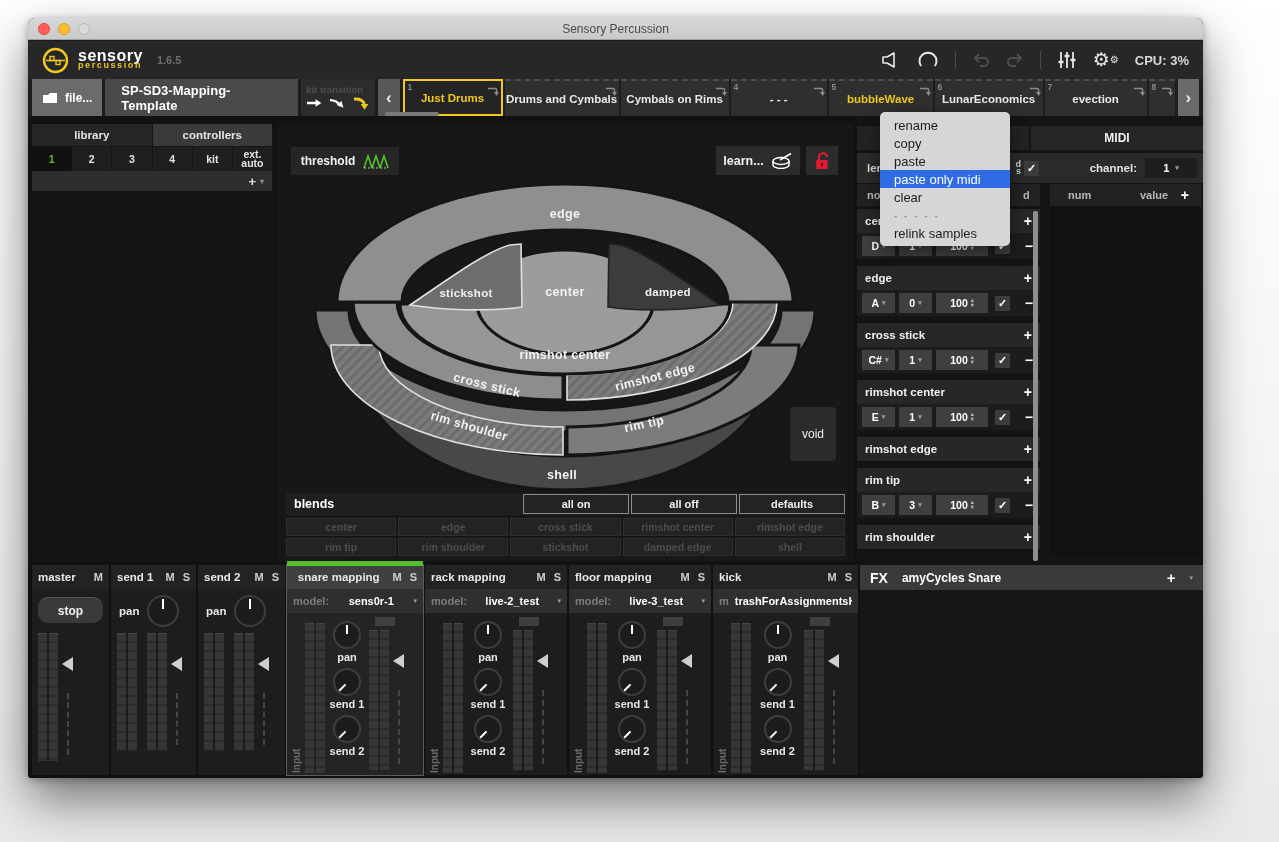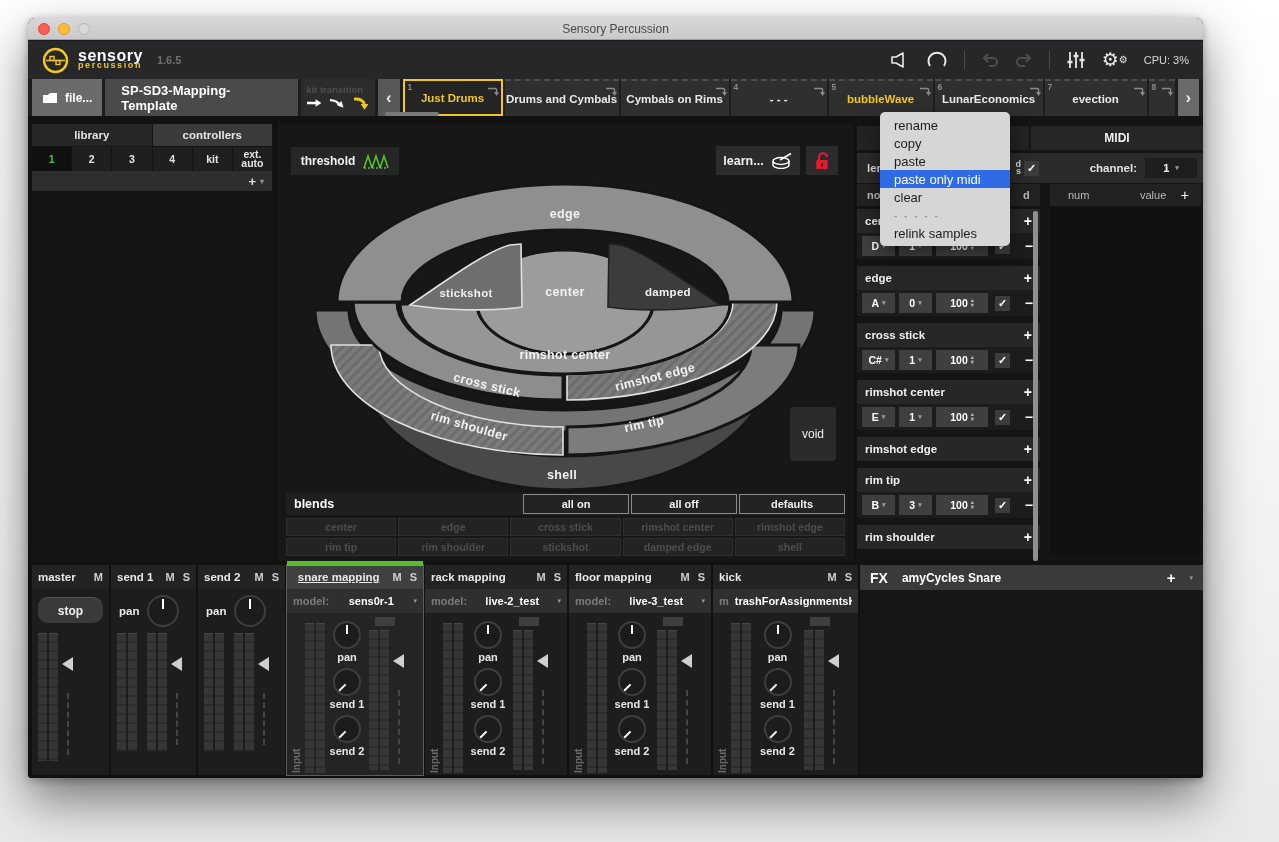--- a/index.html
+++ b/index.html
@@ -25,21 +25,21 @@
   
   .topbar { height:38px; background:#27272a; display:flex; align-items:center; padding:0 14px; }
   .brand { display:flex; align-items:center; gap:9px; }
   .logo-circle { width:27px; height:27px; }
   .brand-text { line-height:11px; }
   .brand-top { color:#fff; font-weight:bold; font-size:16px; letter-spacing:.5px; }
   .brand-bottom { color:#f0c81e; font-weight:bold; font-size:9px; letter-spacing:1.6px; display:block; margin-top:-1px;}
   .version { color:#6f6f6f; font-size:11px; margin-left:14px; font-weight:bold; }
   .top-icons { margin-left:auto; display:flex; align-items:center; gap:16px; }
   .tool-sep { width:1px; height:18px; background:#4a4a4a; }
-  .cpu { color:#d8d8d8; font-size:11px; font-weight:normal; }
+  .cpu { color:#d8d8d8; font-size:13px; font-weight:bold; }
   .ticon { display:inline-flex; align-items:center; justify-content:center; }
 
   
   .kitbar { height:37px; background:#1d1d1d; display:flex; align-items:stretch; padding:0 4px; gap:3px; position:relative; }
   .kb-btn { background:#6b6b6b; color:#fff; font-weight:bold; font-size:12px;
     display:flex; align-items:center; gap:7px; padding:0 10px; }
   .kb-template { background:#4a4a4a; color:#fff; font-weight:bold; font-size:13px;
     display:flex; align-items:center; padding:0 16px; }
   .kb-transition { background:#2c2c2c; width:74px; display:flex; flex-direction:column; justify-content:center; padding:2px 5px 3px; }
   .kb-transition .kt-label { color:#4f4f4f; font-size:9.5px; font-weight:bold; }
@@ -113,21 +113,21 @@
   .checkbox { width:15px; height:15px; background:#3c3c3c; color:#fff; font-size:11px; font-weight:bold;
     display:flex; align-items:center; justify-content:center; margin-left:3px; }
   .rp-channel-label { color:#e2e2e2; font-weight:bold; font-size:11.5px; margin-left:auto; }
   .rp-select { width:52px; height:20px; background:#1e1e1e; color:#fff; font-weight:bold; font-size:11px;
     display:flex; align-items:center; justify-content:center; gap:6px; margin:0 6px 0 8px; }
   .rp-colhead { position:absolute; top:68px; left:0; width:183px; height:22px; background:#222;
     display:flex; align-items:center; color:#b9b9b9; font-size:11px; font-weight:bold; }
   .rp-colhead .note { padding-left:10px; }
   .rp-colhead .sendclip { position:absolute; left:166px; }
   .cc-head { position:absolute; top:68px; left:193px; right:2px; height:22px; background:#222;
-    display:flex; align-items:center; color:#b9b9b9; font-size:11px; font-weight:normal; }
+    display:flex; align-items:center; color:#b9b9b9; font-size:11px; font-weight:bold; }
   .cc-head .num { padding-left:18px; width:90px; }
   .cc-head .val { flex:1; }
   .cc-head .plus { color:#fff; font-size:14px; padding-right:12px; }
   .cc-body { position:absolute; top:91px; left:193px; right:2px; bottom:6px; background:#111; }
   .zone-list { position:absolute; top:93px; left:0; width:183px; bottom:0; }
   .zone-scroll { position:absolute; top:95px; left:176px; width:5px; height:350px; background:#8f8f8f; border-radius:2px; }
   .zone-sec { margin-bottom:7px; }
   .zone-label { height:24px; background:#272727; display:flex; align-items:center; color:#f0f0f0;
     font-weight:bold; font-size:11.5px; padding:0 8px; }
   .zone-label .zplus { margin-left:auto; color:#fff; font-size:14px; }
@@ -143,21 +143,21 @@
   .mixer { position:absolute; left:0; right:0; bottom:0; height:213px; background:#101010;
     display:flex; gap:2px; padding:0 0 3px 4px; }
   .ch { background:#1d1d1d; position:relative; flex-shrink:0; }
   .ch-head { height:24px; display:flex; align-items:center; background:#232323; padding:0 6px;
     color:#e8e8e8; font-weight:bold; font-size:11.5px; gap:8px; }
   .ch-head .nm { flex:1; white-space:nowrap; overflow:hidden; }
   .ch-head .ms { color:#cfcfcf; font-size:11px; }
   .ch.selected { outline:1px solid #5c5c5c; background:#242424; }
   .ch.selected::before { content:""; position:absolute; left:0; right:0; top:-4px; height:5px; background:#56bd2b; }
   .ch.selected .ch-head { background:#404040; }
-  .ch.selected .ch-head .nm { text-align:center;text-decoration:underline; }
+  .ch.selected .ch-head .nm { text-align:center; }
   .model-row { height:24px; background:#2f2f2f; display:flex; align-items:center; padding:0 6px; gap:6px; }
   .model-row .ml { color:#7d7d7d; font-size:11px; font-weight:bold; }
   .model-row .mv { color:#fff; font-size:11px; font-weight:bold; white-space:nowrap; overflow:hidden; flex:1; text-align:center;}
   .model-row .caret { margin-left:auto; }
   .stop-btn { margin:8px 6px 6px; height:26px; background:#3a3a3a; border-top:1px solid #555;
     color:#f0f0f0; font-weight:bold; font-size:12px; display:flex; align-items:center; justify-content:center;border-radius:10px; }
   .pan-row { display:flex; align-items:center; gap:8px; padding:6px 8px 2px; }
   .pan-row .pl { color:#e8e8e8; font-weight:bold; font-size:11.5px; }
   .knob { width:32px; height:32px; border-radius:50%; background:#1c1c1c; border:2px solid #3e3e3e; position:relative; }
   .knob::after { content:""; position:absolute; left:50%; top:2px; width:2px; height:10px; background:#fff;

